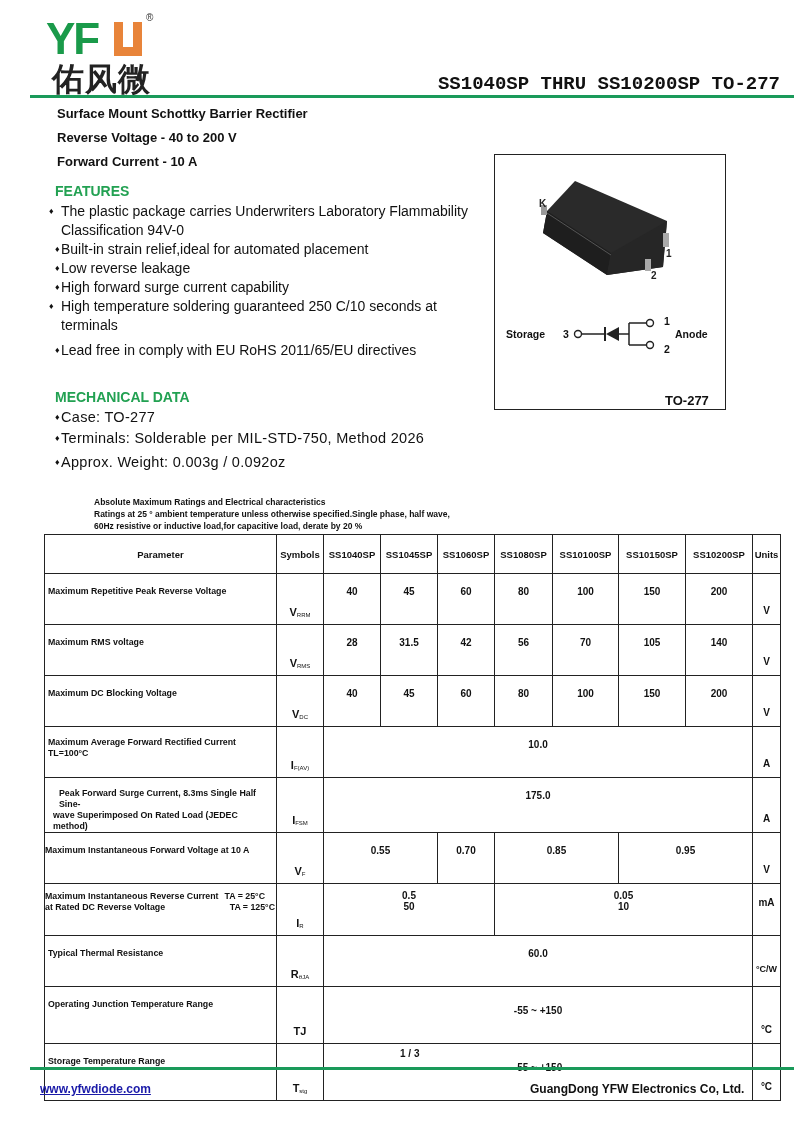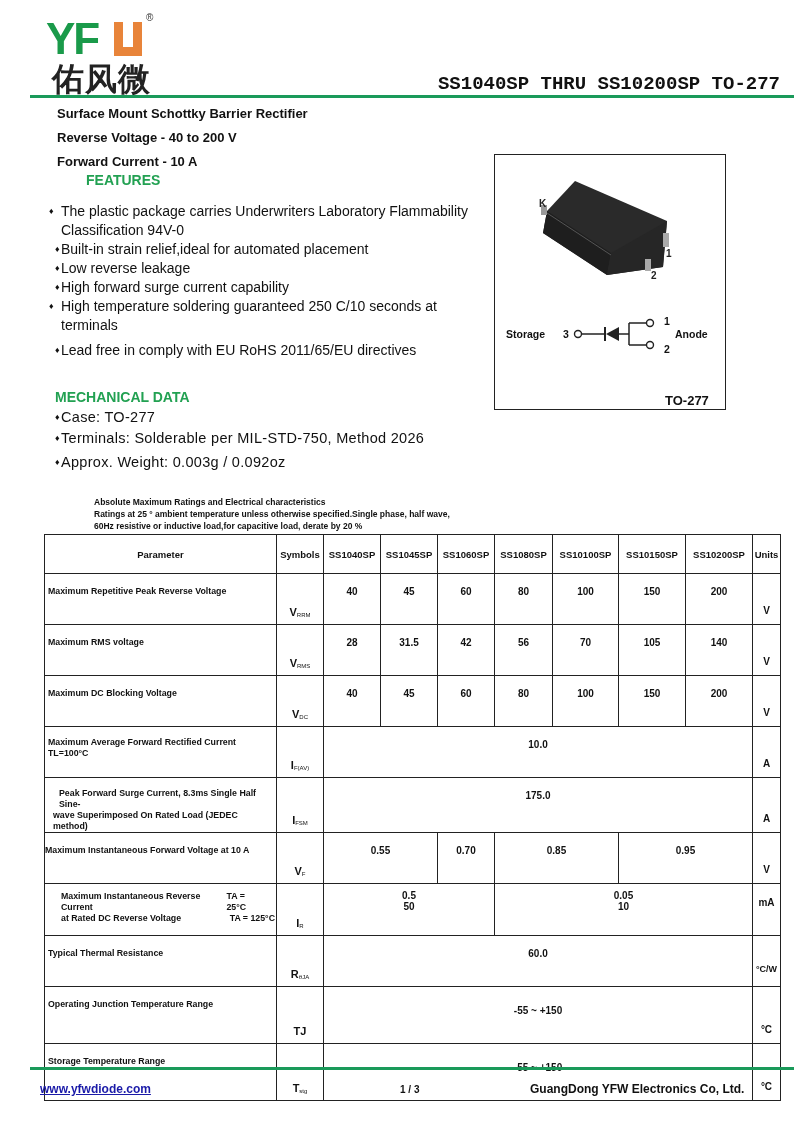--- a/index.html
+++ b/index.html
@@ -21,38 +21,38 @@
   table.spec { position: absolute; left: 44px; top: 534px; border-collapse: collapse; table-layout: fixed; }
   table.spec td { border: 1.5px solid #222; font-size: 9.5px; font-weight: bold; text-align: center; padding: 0; height: 38px; }
   table.spec td.param { text-align: left; vertical-align: top; padding: 12px 3px 0 3px; font-size: 8.8px; line-height: 11px; }
   table.spec td.sym { vertical-align: bottom; padding-bottom: 6px; font-size: 11px; }
   table.spec td.val { vertical-align: top; padding-top: 12px; font-size: 10px; }
   table.spec td.unit { vertical-align: bottom; padding-bottom: 8px; font-size: 10px; }
   table.spec tr.hdr td { font-size: 9.5px; vertical-align: middle; height: 38px; }
   sub.s { font-size: 6px; font-weight: normal; vertical-align: -1px; }
   .hr-bot { left: 30px; top: 1067px; width: 764px; height: 3px; background: #1a9a5a; }
   .foot-link { left: 40px; top: 1082px; font-size: 12px; font-weight: bold; color: #1a1aa8; text-decoration: underline; }
-  .foot-page { left: 400px; top: 1084px; font-size: 10px; font-weight: bold; }
+  .foot-page { left: 400px; top: 1048px; font-size: 10px; font-weight: bold; }
   .foot-co { left: 530px; top: 1082px; font-size: 12px; font-weight: bold; }
 </style>
 </head>
 <body>
 
 <div class="abs logo-yf">YF</div>
 <div class="abs logo-u"></div>
 <div class="abs logo-reg">®</div>
 <div class="abs logo-cn">佑风微</div>
 <div class="abs title">SS1040SP THRU SS10200SP  TO-277</div>
 <div class="abs hr-top"></div>
 
 <div class="abs sub" style="top:106px;">Surface Mount Schottky Barrier Rectifier</div>
 <div class="abs sub" style="top:130px;">Reverse Voltage - 40 to 200 V</div>
 <div class="abs sub" style="top:154px;">Forward Current - 10 A</div>
 
-<div class="abs sec-head" style="top:172px;margin-left:31px;">FEATURES</div>
+<div class="abs sec-head" style="top:183px;">FEATURES</div>
 <div class="abs feat" style="top:202px;">
   <div style="padding-left:6px;text-indent:-6px;"><span class="bullet">♦</span><span>The plastic package carries Underwriters Laboratory Flammability Classification 94V-0</span></div>
   <div><span class="bullet">♦</span><span>Built-in strain relief,ideal for automated placement</span></div>
   <div><span class="bullet">♦</span><span>Low reverse leakage</span></div>
   <div><span class="bullet">♦</span><span>High forward surge current capability</span></div>
   <div style="padding-left:6px;text-indent:-6px;"><span class="bullet">♦</span><span>High temperature soldering guaranteed 250 C/10 seconds at terminals</span></div>
   <div style="margin-top:6px;"><span class="bullet">♦</span><span>Lead  free in comply with EU RoHS 2011/65/EU directives</span></div>
 </div>
 
 <div class="abs sec-head" style="top:389px;">MECHANICAL DATA</div>
@@ -188,21 +188,21 @@
     <td class="param" style="padding-left:0;">Maximum Instantaneous Forward Voltage at 10 A</td>
     <td class="sym"><span>V</span><sub class="s">F</sub></td>
     <td class="val" colspan="2">0.55</td>
     <td class="val">0.70</td>
     <td class="val" colspan="2">0.85</td>
     <td class="val" colspan="2">0.95</td>
     <td class="unit">V</td>
   </tr>
 
   <tr>
-    <td class="param" style="padding-top:7px;padding-left:16px;padding-right:1px;">
+    <td class="param" style="padding-top:7px;padding-left:0;padding-right:1px;">
       <div style="display:flex;justify-content:space-between;">
             <span>Maximum Instantaneous Reverse Current</span>
             <span style="padding-right:10px;">TA = 25°C</span>
           </div>
       <div style="display:flex;justify-content:space-between;">
             <span>at Rated DC Reverse Voltage</span>
             <span>TA = 125°C</span>
           </div>
     </td>
     <td class="sym"><span>I</span><sub class="s">R</sub></td>

